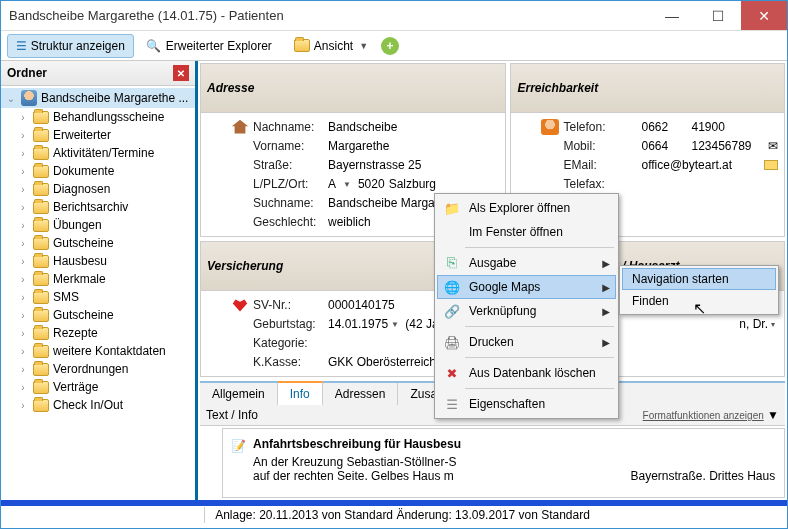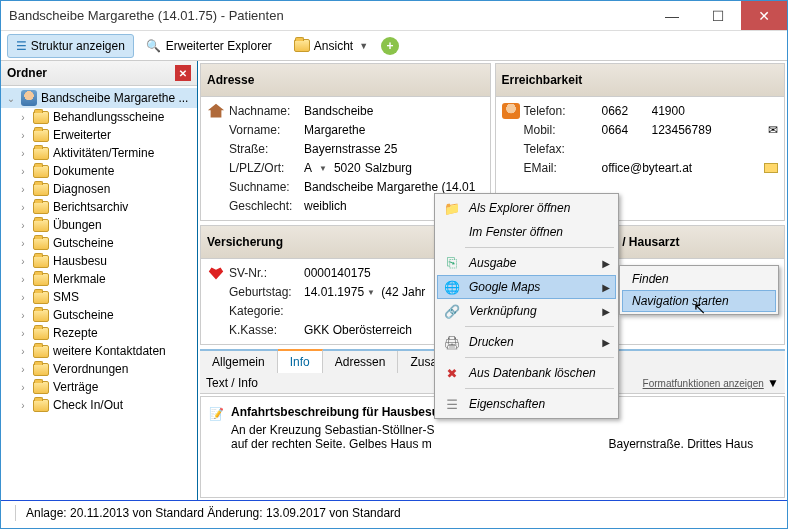--- a/index.html
+++ b/index.html
@@ -8,63 +8,63 @@
 .titlebar-text { flex: 1; font-size: 13px; color: #333; }
 .winbtns { display: flex; height: 100%; }
 .winbtn { width: 46px; display: flex; align-items: center; justify-content: center; color: #444; font-size: 14px; }
 .winbtn.close { background: #c75050; color: #fff; }
 .toolbar { height: 30px; display: flex; align-items: center; padding: 3px 6px; border-bottom: 1px solid #ccc; gap: 4px; }
 .tbtn { display: flex; align-items: center; padding: 4px 8px; border: 1px solid transparent; border-radius: 3px; gap: 4px; }
 .tbtn.active { background: #cfe6f7; border-color: #8fbde0; }
 .tbtn .tarr { font-size: 9px; color: #555; margin-left: 2px; }
 .roundbtn { width: 18px; height: 18px; border-radius: 50%; background: #8bc34a; color: #fff; display: flex; align-items: center; justify-content: center; font-weight: bold; }
 .content { display: flex; height: 439px; }
-.sidebar { width: 197px; border-right: 1px solid #0369a1; display: flex; flex-direction: column; }
+.sidebar { width: 197px; border-right: 3px solid #0369a1; display: flex; flex-direction: column; }
 .sidehdr { background: linear-gradient(#f5f5f5,#e8e8e8); padding: 4px 6px; display: flex; align-items: center; justify-content: space-between; border-bottom: 1px solid #ccc; font-weight: bold; }
 .closebox { width: 16px; height: 16px; background: #c33; color: #fff; display: flex; align-items: center; justify-content: center; font-size: 10px; font-weight: bold; }
 .tree { flex: 1; overflow: auto; padding: 2px 0; }
 .tnode { display: flex; align-items: center; padding: 2px 4px; gap: 4px; white-space: nowrap; }
 .tnode.root { background: #cfe6f7; }
 .tnode .tw { color: #888; width: 12px; text-align: center; font-size: 10px; }
 .tnode .tw.ch { margin-left: 12px; }
 .folder { width: 16px; height: 13px; background: linear-gradient(#ffe79a,#f4c34e); border: 1px solid #c89b2b; border-radius: 2px; position: relative; }
 .folder:before { content: ""; position: absolute; top: -3px; left: 0; width: 7px; height: 3px; background: #f4c34e; border: 1px solid #c89b2b; border-bottom: none; border-radius: 2px 2px 0 0; }
 .personicon { width: 16px; height: 16px; background: radial-gradient(circle at 50% 35%, #f5c99b 35%, transparent 36%), linear-gradient(#6ea2cf,#3f77ae); border-radius: 3px; }
 .main { flex: 1; display: flex; flex-direction: column; overflow: hidden; }
 .row2 { display: flex; }
 .panel { flex: 1; border: 1px solid #ccc; margin: 2px; }
-.phdr { background: linear-gradient(#ebe6dd,#ddd6c9); padding: 9px 6px; font-weight: bold; border-bottom: 1px solid #ccc; }
+.phdr { background: linear-gradient(#ebe6dd,#ddd6c9); padding: 17px 6px; font-weight: bold; border-bottom: 1px solid #ccc; font-style: italic; }
 .pbody { padding: 4px 6px; }
 .fld { display: flex; align-items: center; margin: 1px 0; min-height: 18px; }
 .fld .lbl { width: 75px; color: #222; }
 .fld .lblw { width: 78px; color: #222; }
 .fld .val { flex: 1; white-space: nowrap; overflow: hidden; }
 .fld .dd { font-size: 8px; color: #555; padding: 0 3px; }
 .smallico { width: 18px; height: 16px; margin-right: 4px; display: inline-block; }
 .contactico { background: radial-gradient(circle at 50% 35%, #f5c99b 35%, transparent 36%), #e87b1e; border-radius: 3px; vertical-align: middle; }
 .heartico { background: #d22; clip-path: polygon(50% 90%, 10% 40%, 25% 15%, 50% 30%, 75% 15%, 90% 40%); }
 .homeico { background: #b06a3a; clip-path: polygon(50% 5%, 95% 45%, 80% 45%, 80% 90%, 20% 90%, 20% 45%, 5% 45%); }
 .plzrow { display: flex; align-items: center; gap: 4px; }
 .tabs { display: flex; border-top: 2px solid #8fbde0; margin: 2px 2px 0 2px; background: #f2f2f2; }
 .tab { padding: 4px 12px; border-right: 1px solid #ccc; }
 .tab.active { background: #fff; border-top: 2px solid #ff9b38; margin-top: -2px; color: #0369a1; }
 .subhdr { background: #f2f2f2; border-bottom: 1px solid #ccc; padding: 3px 6px; margin: 0 2px; display:flex; justify-content:space-between; align-items:center;}
 .notes { margin: 2px; border: 1px solid #ccc; flex: 1; padding: 8px; }
 .notes .nt { font-weight: bold; margin-bottom: 4px; }
-.statusbar { height: 24px; border-top: 1px solid #1d4ed8; display: flex; align-items: center; padding: 0 8px; font-size: 11px; gap: 4px; }
+.statusbar { height: 24px; border-top: 6px solid #1d4ed8; display: flex; align-items: center; padding: 0 8px; font-size: 11px; gap: 4px; justify-content: center; }
 .statusbar .sep { width: 1px; height: 16px; background: #ccc; margin: 0 6px; }
 .iconbox { width: 22px; display:flex; align-items:flex-start; padding-top:2px;}
-.flexrow { display:flex; }
+.flexrow { display:flex;margin-left:24px; }
 .ctxmenu { position: absolute; background: #f4f4f4; border: 1px solid #a0a0a0; box-shadow: 2px 2px 4px rgba(0,0,0,.3); padding: 2px; z-index: 10; }
 .ctxmenu.primary { left: 433px; top: 192px; width: 185px; }
 .ctxmenu.sub { left: 618px; top: 264px; width: 160px; }
 .mitem { display: flex; align-items: center; padding: 4px 6px; gap: 8px; position: relative; }
 .mitem.hl { background: #bcd8f2; border: 1px solid #7bb1e0; padding: 3px 5px; }
 .mitem .mico { width: 18px; height: 16px; display: flex; align-items: center; justify-content: center; font-size: 13px; }
-.mitem .mlbl { flex: 1; font-style: italic; }
+.mitem .mlbl { flex: 1; }
 .mitem .marr { font-size: 10px; color: #333; }
 .msep { height: 1px; background: #ccc; margin: 3px 2px 3px 28px; }
 .fmtlink { font-size:10px; color:#555; text-decoration:underline; }
 .mailico { width:14px; height:10px; background:#ffd86b; border:1px solid #c4a437; display:inline-block; }
 .cursor { position:absolute; left:692px; top:298px; font-size:16px; z-index:20; pointer-events:none; color:#000;}
 </style>
 </head>
 <body>
 
 <div class="titlebar">
@@ -248,26 +248,26 @@
                 <span style="width:50px">0662</span>
                 <span class="val">41900</span>
               </div>
             <div class="fld">
                 <span class="lblw">Mobil:</span>
                 <span style="width:50px">0664</span>
                 <span class="val">123456789</span>
                 <span>✉</span>
               </div>
             <div class="fld">
-                <span class="lblw">Telefax:</span>
-              </div>
-            <div class="fld">
                 <span class="lblw">EMail:</span>
                 <span class="val">office@byteart.at</span>
                 <span class="mailico"></span>
+              </div>
+            <div class="fld">
+                <span class="lblw">Telefax:</span>
               </div>
           </div>
         </div>
       </div>
     </div>
 
     <div class="row2">
       <div class="panel">
         <div class="phdr">Versicherung</div>
         <div class="pbody flexrow">
@@ -369,21 +369,21 @@
       <span class="mlbl">Aus Datenbank löschen</span>
     </div>
   <div class="msep"></div>
   <div class="mitem">
       <span class="mico" style="color:#888">☰</span>
       <span class="mlbl">Eigenschaften</span>
     </div>
 </div>
 
 <div class="ctxmenu sub">
-  <div class="mitem">
-      <span class="mlbl" style="padding-left:4px">Finden</span>
-    </div>
   <div class="mitem hl">
       <span class="mlbl" style="padding-left:4px">Navigation starten</span>
     </div>
+  <div class="mitem">
+      <span class="mlbl" style="padding-left:4px">Finden</span>
+    </div>
 </div>
 
 <div class="cursor">↖</div>
 
 </body></html>

